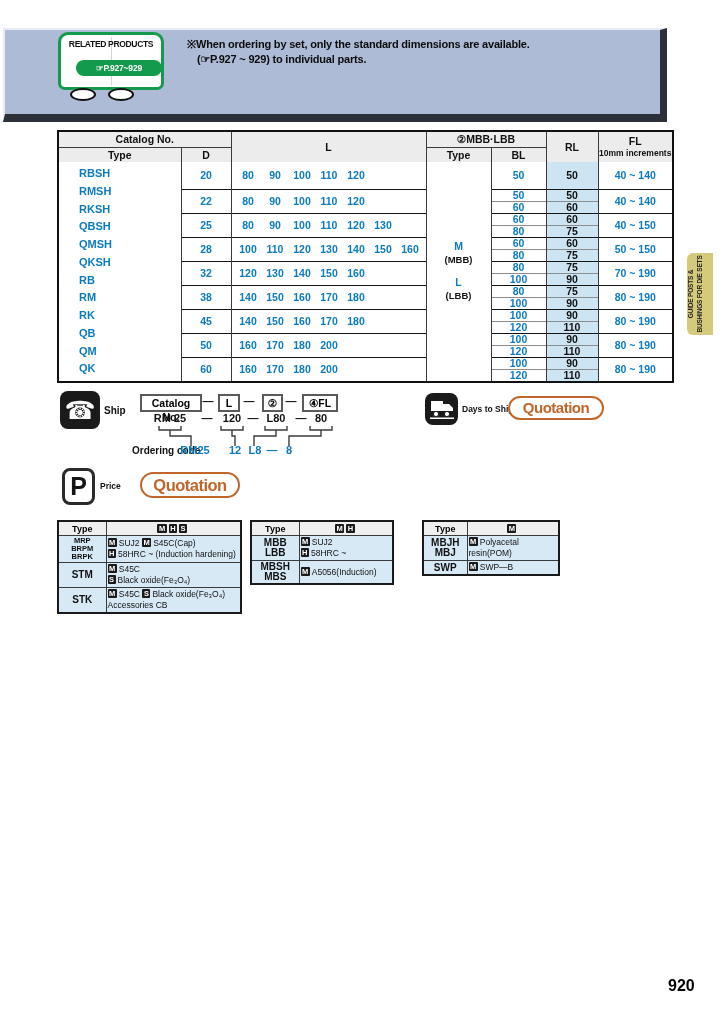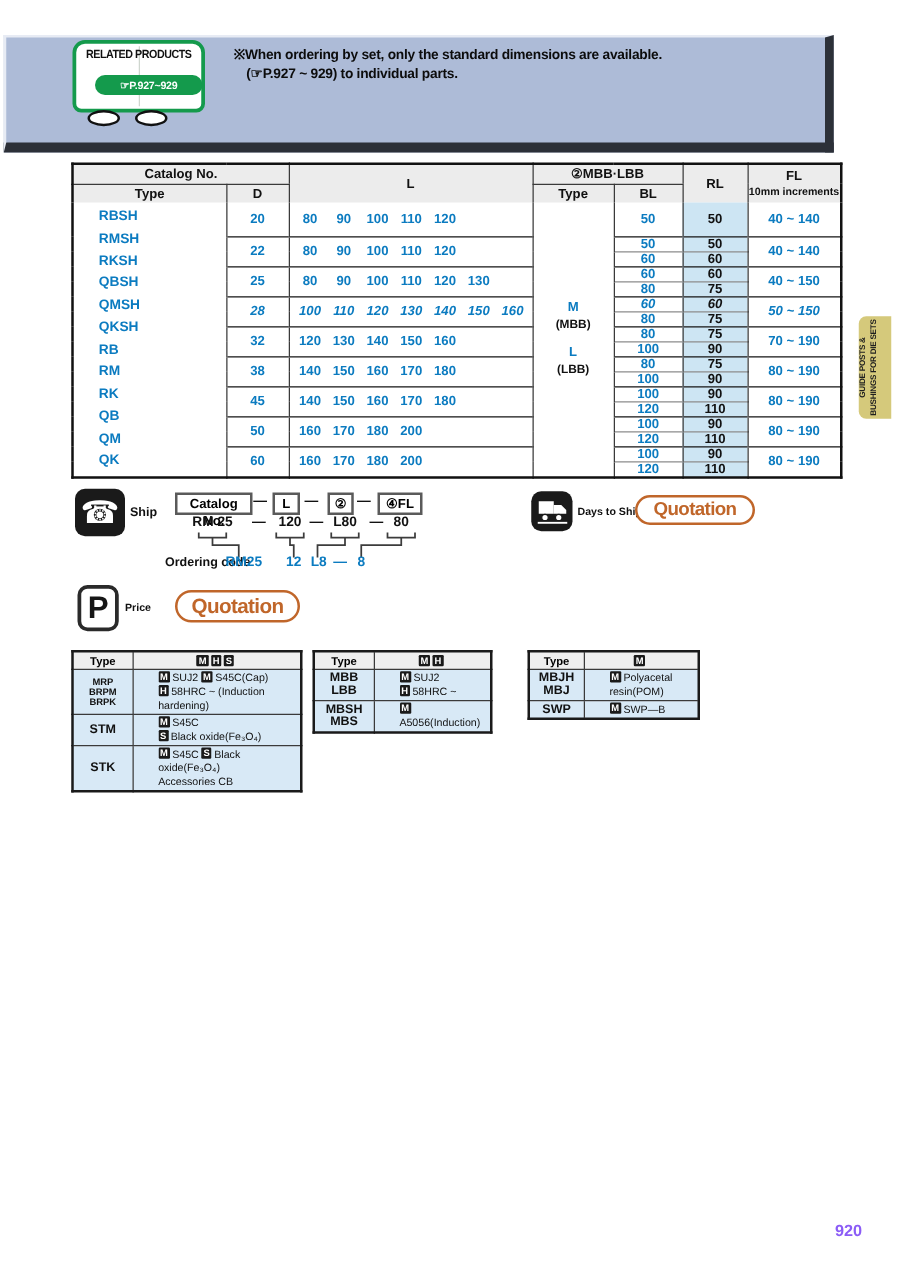--- a/index.html
+++ b/index.html
@@ -54,31 +54,31 @@
   .quote{border:2.5px solid var(--orange);border-radius:13px;color:var(--orange);
          font-weight:bold;text-align:center;background:#fff;letter-spacing:-.5px}
   #picon{width:27px;height:31px;background:#fff;border:3px solid #2a2a2a;border-radius:8px;
          text-align:center;font-size:25px;line-height:30px;font-weight:bold;color:#161616}
 
   
   .spec{border-collapse:collapse;table-layout:fixed}
   .spec,.spec th,.spec td{border:1px solid #3a3a3a}
   .spec{border-width:2px;border-color:#1a1a1a}
   .spec th{background:#efefef;font-size:9px;font-weight:bold;height:13px;padding:0}
-  .spec td{background:var(--specbg);font-size:8.5px;padding:1px 20px;vertical-align:middle;line-height:11px;color:#111}
+  .spec td{background:var(--specbg);font-size:8.5px;padding:1px 1px;vertical-align:middle;line-height:11px;color:#111}
   .spec td.tcol{text-align:center;font-weight:bold;font-size:10px;line-height:10px;padding:1px 0}
   .spec td.tcol.small{font-size:7.5px;line-height:8px}
   .mark{display:inline-block;background:#1a1a1a;color:#fff;font-size:7.5px;font-weight:bold;
         padding:0 1.5px;margin-right:2px;line-height:9px;border-radius:1px;vertical-align:1px}
 
   
   #sidetab{left:687px;top:253px;width:26px;height:82px;background:var(--tabbg);border-radius:6px 0 0 6px}
   #sidetab .rot{position:absolute;left:-28px;top:28px;width:82px;height:26px;transform:rotate(-90deg);
                 font-size:6.5px;font-weight:bold;line-height:8.5px;text-align:center;color:#1f1f1f;letter-spacing:-.2px}
-  #pagenum{left:668px;top:977px;font-size:13px;font-weight:bold;color:#8b5cf6}
+  #pagenum{left:668px;top:977px;font-size:16px;font-weight:bold;color:#000000}
 </style>
 </head>
 <body>
 
 <div class="abs" id="banner"></div>
 <div class="abs" id="badge-book"></div>
 <div class="abs" id="badge-title">RELATED PRODUCTS</div>
 <div class="abs" id="badge-pill">☞P.927~929</div>
 <div class="abs foot" style="left:70px;top:88px"></div>
 <div class="abs foot" style="left:108px;top:88px"></div>
@@ -163,21 +163,21 @@
         <td class="blue" rowspan="2">25</td>
         <td class="blue lvals" rowspan="2"><span>80</span><span>90</span><span>100</span><span>110</span><span>120</span><span>130</span></td>
         <td class="blue">60</td>
         <td class="rl">60</td>
         <td class="blue" rowspan="2">40 ~ 150</td>
       </tr>
       <tr class="sub" style="height: 11.75px;">
         <td class="blue">80</td>
         <td class="rl">75</td>
       </tr>
-      <tr class="band" style="height: 11.75px; font-style: italic;">
+      <tr class="band" style="height: 11.75px;">
         <td class="blue" rowspan="2">28</td>
         <td class="blue lvals" rowspan="2"><span>100</span><span>110</span><span>120</span><span>130</span><span>140</span><span>150</span><span>160</span></td>
         <td class="blue">60</td>
         <td class="rl">60</td>
         <td class="blue" rowspan="2">50 ~ 150</td>
       </tr>
       <tr class="sub" style="height: 11.75px;">
         <td class="blue">80</td>
         <td class="rl">75</td>
       </tr>

